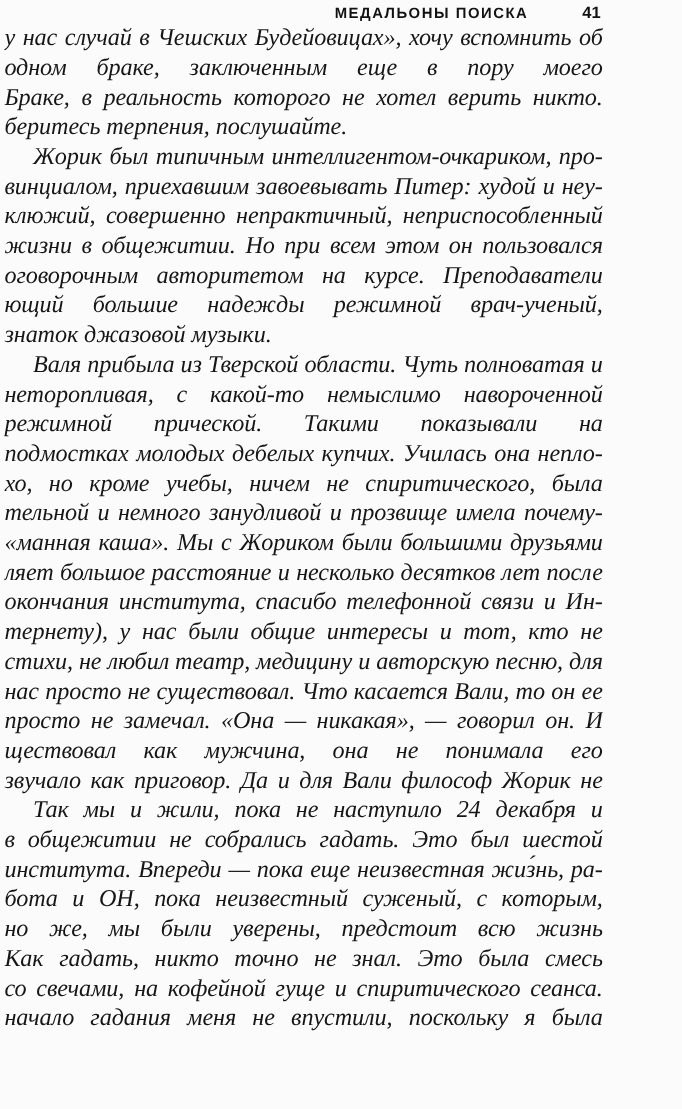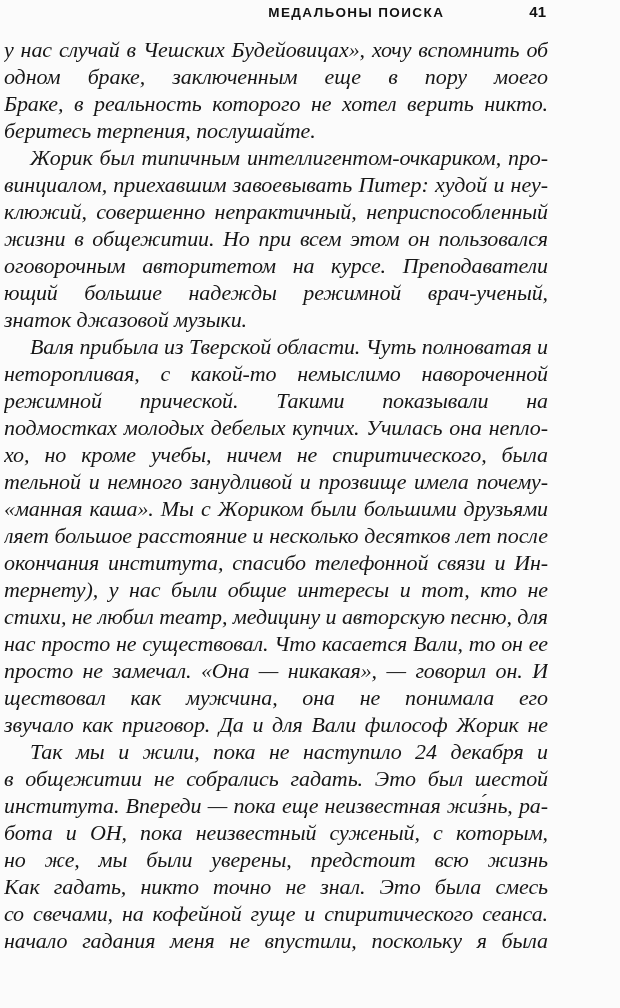--- a/index.html
+++ b/index.html
@@ -30,24 +30,22 @@
   }
   .head-title {
     font-size: 13.5px;
     font-weight: 700;
     letter-spacing: 1.4px;
     white-space: nowrap;
   }
   .page-num {
     font-size: 15px;
     font-weight: 700;
-    margin-left: 36px;
   }
   .text-block {
-    margin-top: 16px;
     padding: 0 4px;
     font-style: italic;
     font-size: 22px;
     line-height: 27px;
     color: #161616;
     letter-spacing: -0.1px;
   }
   .line {
     height: 27px;
     text-align: justify;

